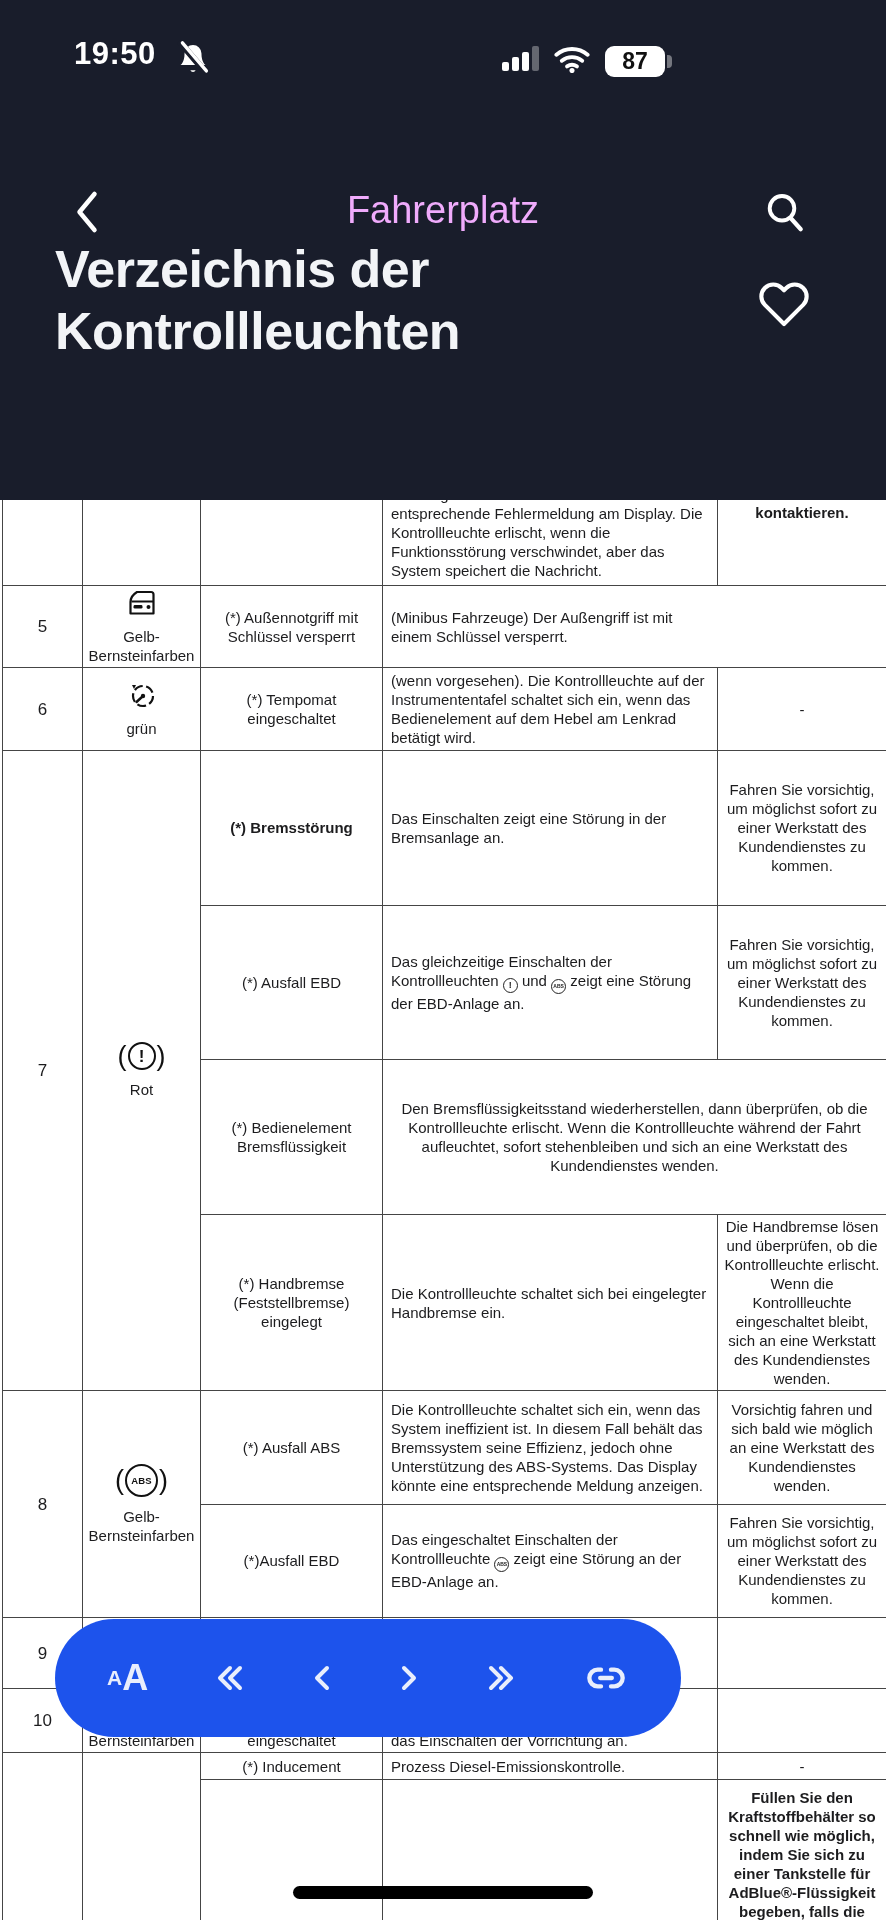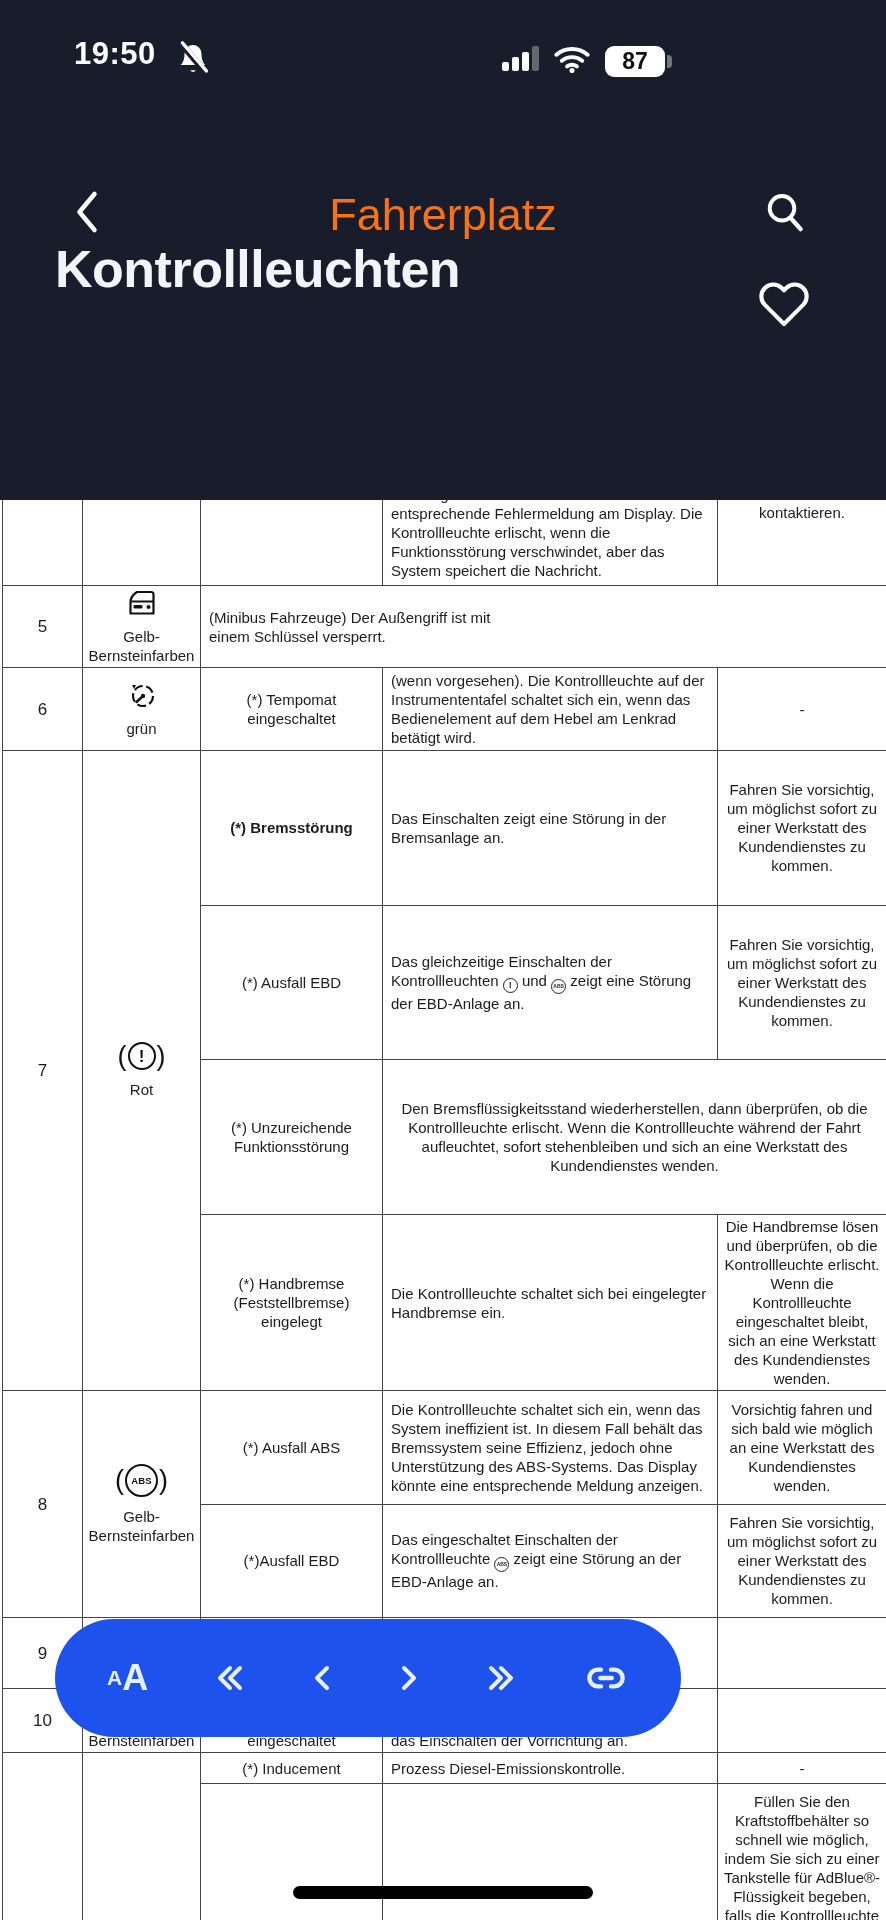--- a/index.html
+++ b/index.html
@@ -18,21 +18,21 @@
   .sigbars i:nth-child(1){height:9px;}
   .sigbars i:nth-child(2){height:14px;}
   .sigbars i:nth-child(3){height:19px;}
   .sigbars i:nth-child(4){height:25px;background:rgba(255,255,255,.33);}
   .battery{position:relative;display:flex;align-items:center;}
   .batt-body{width:60px;height:31px;background:#fff;border-radius:9px;display:flex;align-items:center;justify-content:center;
              color:#111;font-size:23px;font-weight:700;}
   .batt-tip{width:5px;height:13px;background:rgba(255,255,255,.4);border-radius:0 4px 4px 0;margin-left:2px;}
 
   .navbar{position:absolute;top:185px;left:0;width:886px;height:60px;}
-  .nav-title{position:absolute;left:0;right:0;top:4px;text-align:center;font-size:45px;font-weight:500;color:#f97316;}
+  .nav-title{position:absolute;left:0;right:0;top:4px;text-align:center;font-size:38px;font-weight:500;color:#f0abfc;}
   .back-btn{position:absolute;left:72px;top:4px;width:44px;height:50px;cursor:pointer;}
   .search-btn{position:absolute;right:76px;top:4px;width:46px;height:50px;cursor:pointer;}
 
   .hero-title{position:absolute;left:55px;top:238px;font-size:52px;line-height:62px;font-weight:800;
               letter-spacing:-.5px;color:#f2f4f7;}
   .fav-btn{position:absolute;right:76px;top:278px;width:52px;height:52px;cursor:pointer;}
 
   
   .tbl{position:absolute;left:2px;top:455px;width:884px;z-index:1;color:#1c1c1e;}
   .mrow{display:flex;border-top:1px solid #454545;box-sizing:border-box;}
@@ -41,21 +41,21 @@
         text-align:center;font-size:15px;line-height:19px;}
   .c1{width:80px;font-size:17px;}
   .c2{width:118px;}
   .c3{width:182px;padding:2px 6px;}
   .c4{width:335px;align-items:flex-start;text-align:left;padding:2px 4px 2px 8px;}
   .c5{flex:1;padding:2px 4px;}
   .subcol{flex:1;display:flex;flex-direction:column;}
   .srow{display:flex;flex:1;}
   .srow + .srow{border-top:1px solid #454545;}
   .bottom-align{justify-content:flex-end;padding-bottom:5px;}
-  .top-align{justify-content:flex-start;}
+  .top-align{justify-content:flex-start;font-weight:bold;}
   .colorlbl{margin-top:8px;}
 
   
   .tbl-icon{display:flex;align-items:center;justify-content:center;margin-bottom:2px;}
   .paren{font-size:27px;font-weight:400;color:#111;line-height:27px;padding:0 1px;}
   .ring{border:2.2px solid #111;border-radius:50%;display:flex;align-items:center;justify-content:center;color:#111;font-weight:700;}
   .ring.excl{width:24px;height:24px;font-size:17px;}
   .ring.abs3{width:29px;height:29px;font-size:9.5px;letter-spacing:.2px;}
   .mini{display:inline-flex;vertical-align:-2px;border:1.4px solid #222;border-radius:50%;width:13px;height:13px;
         align-items:center;justify-content:center;color:#222;font-weight:700;line-height:1;}
@@ -102,20 +102,23 @@
         <span class="tbl-icon">
           <svg width="32" height="28" viewBox="0 0 32 28">
             <path d="M11 3 H25 Q27.5 3 27.5 5.5 V24.5 H4.5 V13 Q4.5 7 11 3 Z" fill="none" stroke="#111" stroke-width="2.2" stroke-linejoin="round"></path>
             <path d="M5.5 12.5 H27" stroke="#111" stroke-width="2"></path>
             <rect x="7.5" y="16" width="9" height="3.6" rx="1.4" fill="#111"></rect>
             <circle cx="22.5" cy="18" r="2" fill="#111"></circle>
           </svg>
         </span>
         <span class="colorlbl">Gelb-Bernsteinfarben</span>
       </div>
+      <div class="cell c3">
+          <span>(*) Außennotgriff mit Schlüssel versperrt</span>
+        </div>
       <div class="cell c4">
           <span>(Minibus Fahrzeuge) Der Außengriff ist mit einem Schlüssel versperrt.</span>
         </div>
     </div>
 
     <div class="mrow" style="height:83px;">
       <div class="cell c1">
           <span>6</span>
         </div>
       <div class="cell c2">
@@ -174,21 +177,21 @@
               <span>und</span>
               <span class="mini abs3">ABS</span>
               <span>zeigt eine Störung der EBD-Anlage an.</span></span>
           </div>
           <div class="cell c5">
               <span>Fahren Sie vorsichtig, um möglichst sofort zu einer Werkstatt des Kundendienstes zu kommen.</span>
             </div>
         </div>
         <div class="srow" style="height:250px;">
           <div class="cell c3">
-              <span>(*) Unzureichende Funktionsstörung</span>
+              <span>(*) Bedienelement Bremsflüssigkeit</span>
             </div>
           <div class="cell c5">
               <span>Den Bremsflüssigkeitsstand wiederherstellen, dann überprüfen, ob die Kontrollleuchte erlischt. Wenn die Kontrollleuchte während der Fahrt aufleuchtet, sofort stehenbleiben und sich an eine Werkstatt des Kundendienstes wenden.</span>
             </div>
         </div>
         <div class="srow" style="height:175px;">
           <div class="cell c3">
               <span>(*) Handbremse (Feststellbremse) eingelegt</span>
             </div>
           <div class="cell c4">
@@ -339,20 +342,21 @@
       <div class="nav-title">Fahrerplatz</div>
       <div class="search-btn">
         <svg width="42" height="46" viewBox="0 0 28 30">
           <circle cx="12" cy="12.5" r="8.2" fill="none" stroke="#fff" stroke-width="2.6"></circle>
           <line x1="18.2" y1="19.5" x2="24.5" y2="26.5" stroke="#fff" stroke-width="2.8" stroke-linecap="round"></line>
         </svg>
       </div>
     </div>
 
     <div class="hero-title">
+      <div>Verzeichnis der</div>
       <div>Kontrollleuchten</div>
     </div>
 
     <div class="fav-btn">
       <svg width="52" height="52" viewBox="0 0 24 24">
         <path d="M20.84 4.61a5.5 5.5 0 0 0-7.78 0L12 5.67l-1.06-1.06a5.5 5.5 0 0 0-7.78 7.78l1.06 1.06L12 21.23l7.78-7.78 1.06-1.06a5.5 5.5 0 0 0 0-7.78z" fill="none" stroke="#fff" stroke-width="1.9" stroke-linecap="round" stroke-linejoin="round"></path>
       </svg>
     </div>
   </div>
 

